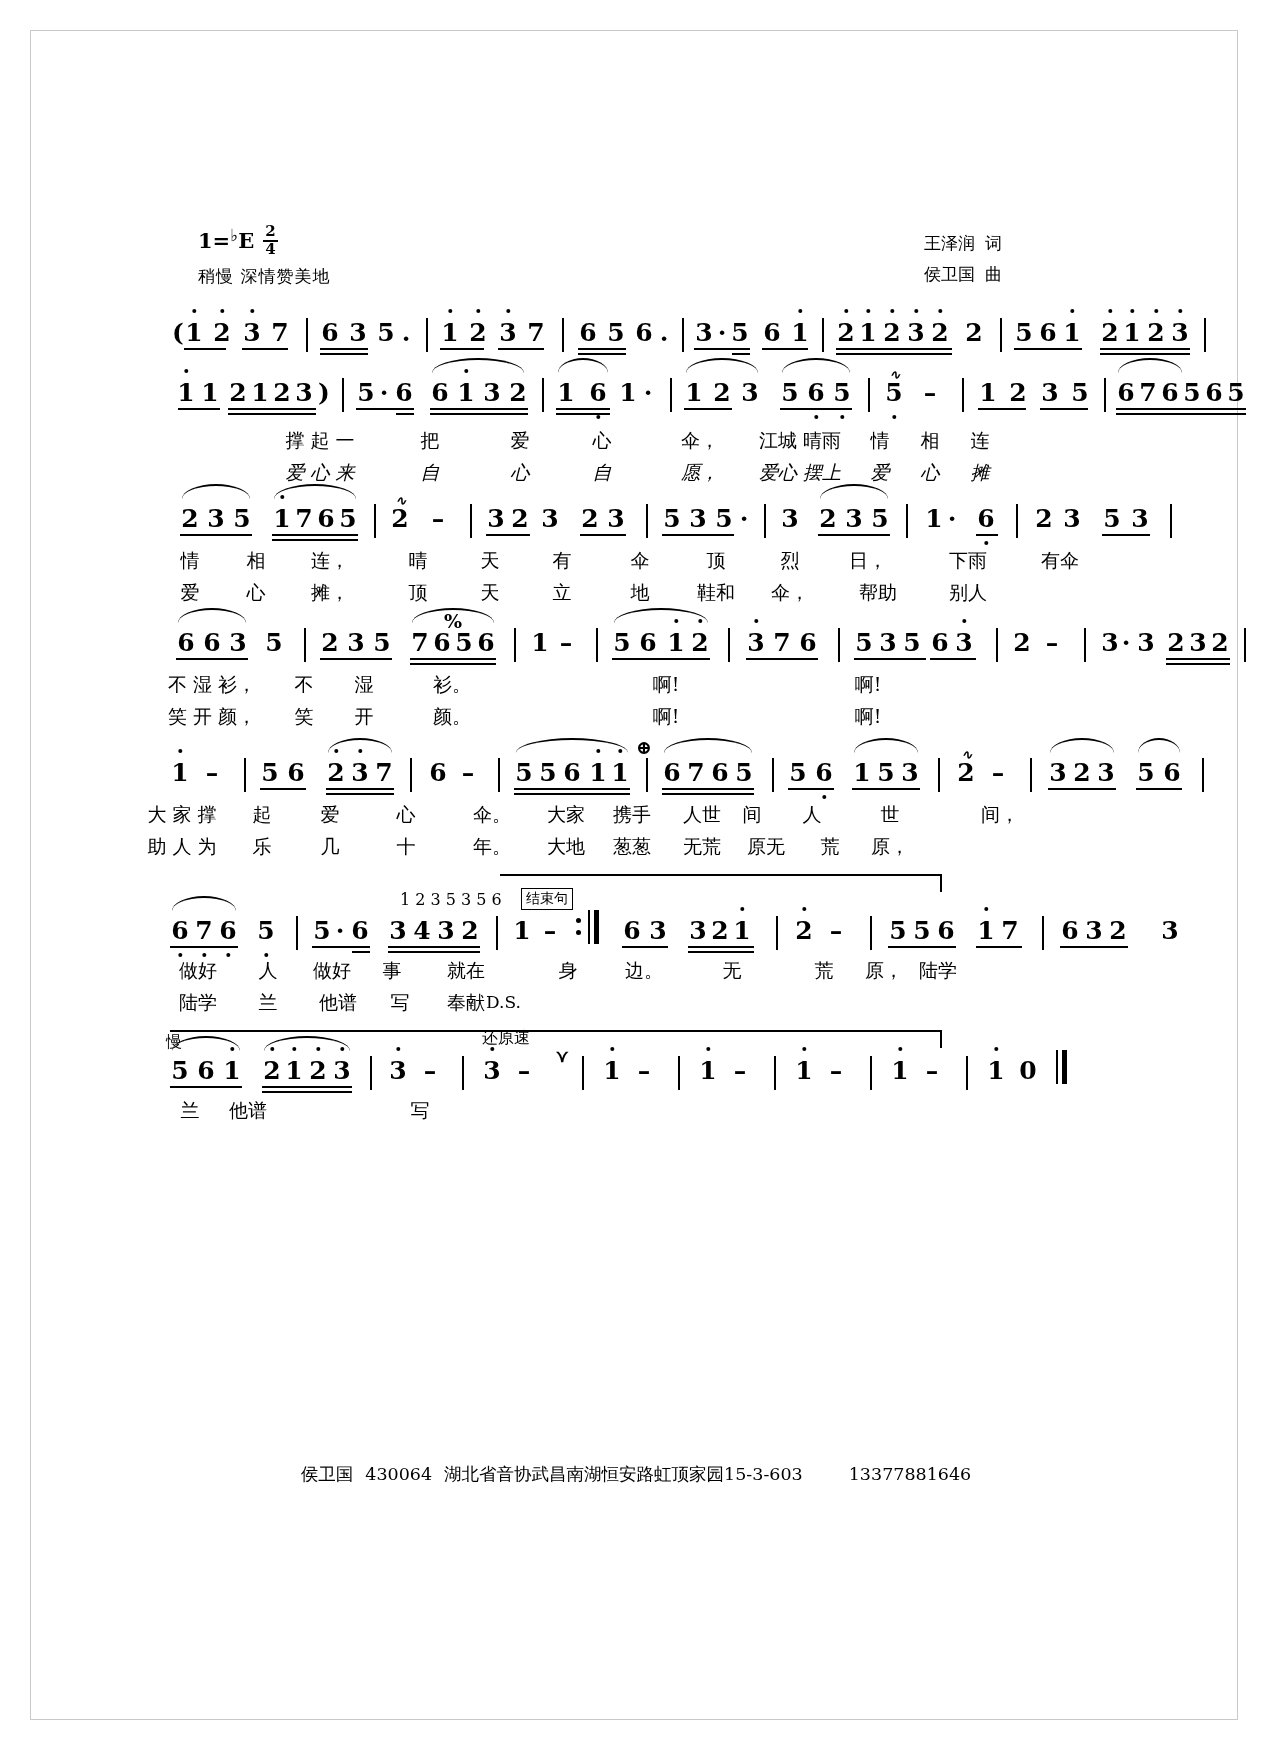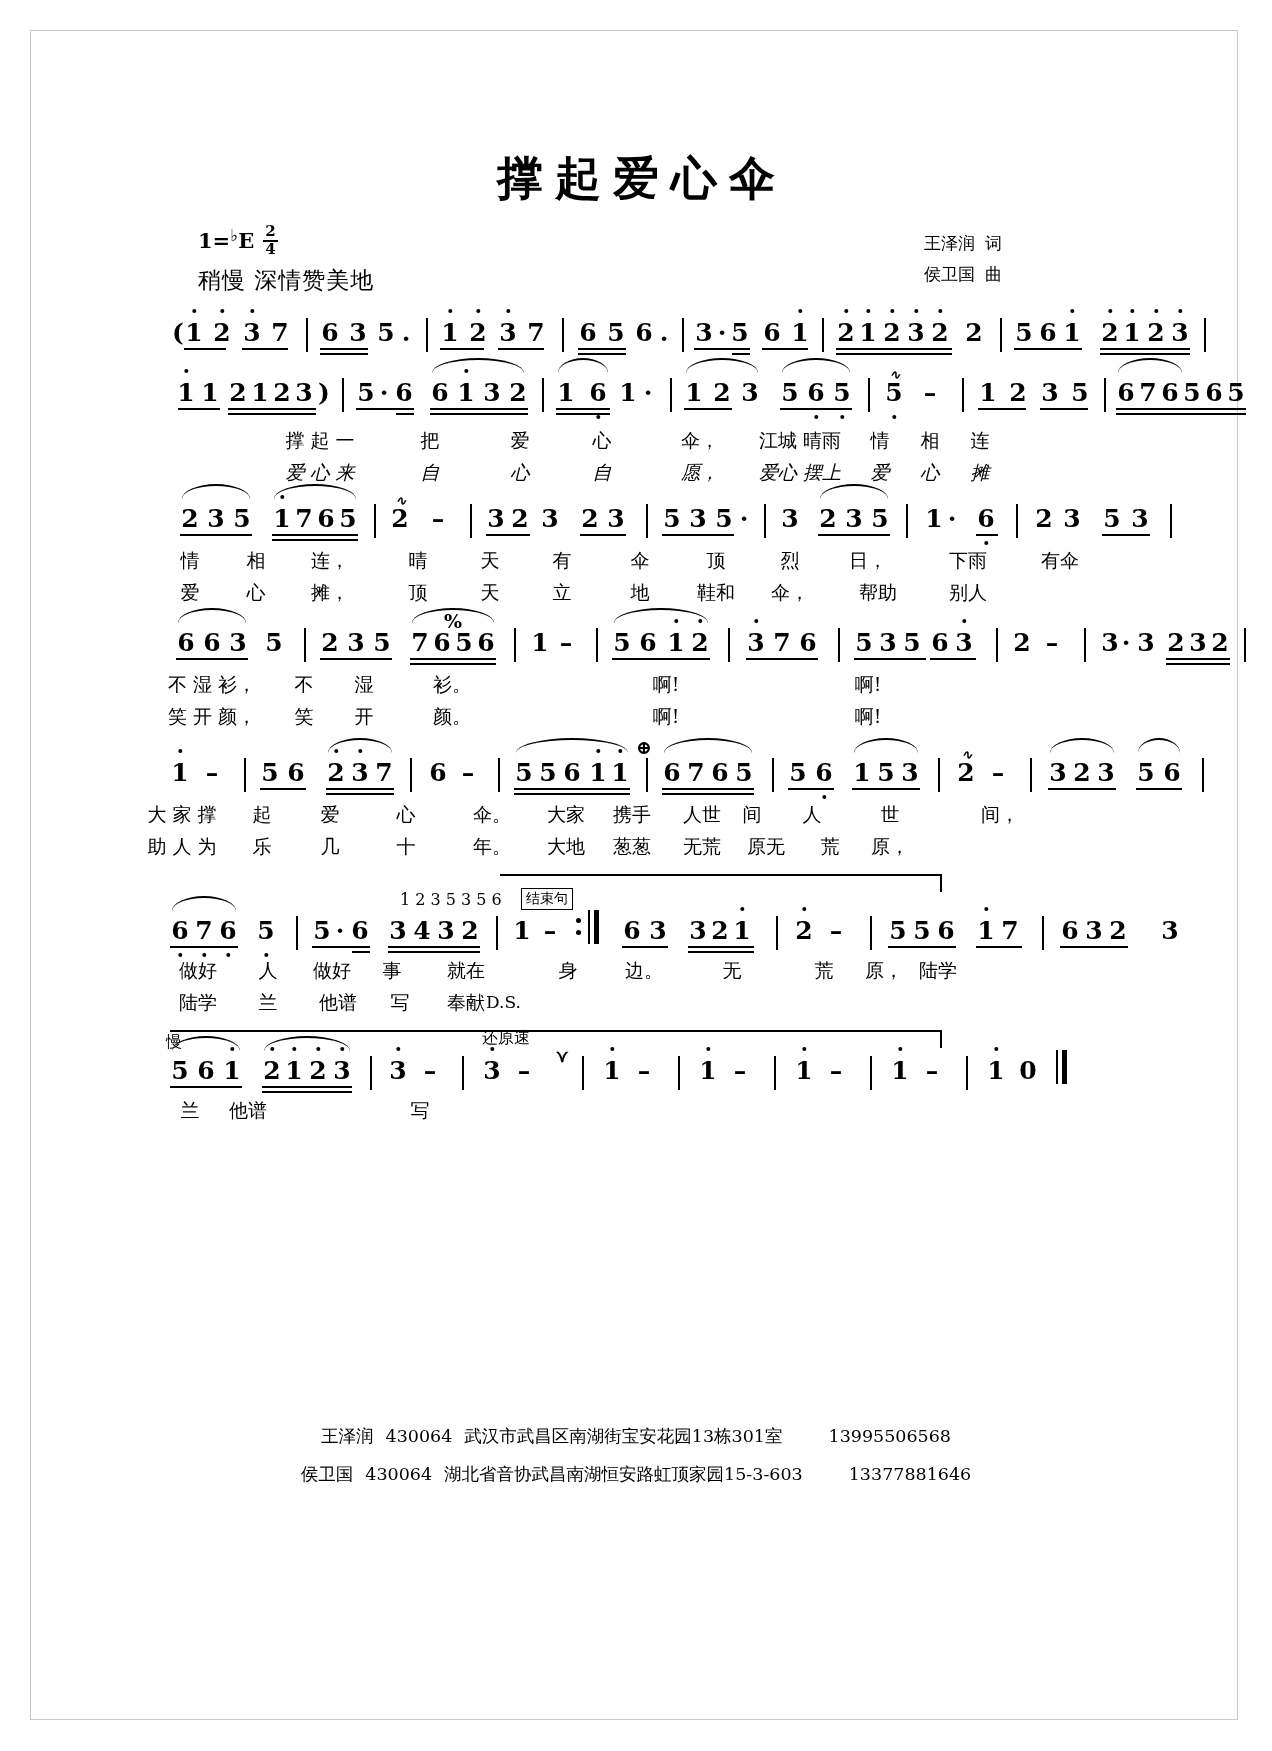--- a/index.html
+++ b/index.html
@@ -83,21 +83,21 @@
     position: relative;
     top: -4px;
   }
   .keysig .meter .num { display: block; border-bottom: 2px solid #000; padding: 0 2px; }
   .keysig .meter .den { display: block; padding: 0 2px; }
 
   .tempo-mark {
     position: absolute;
     left: 198px; top: 265px;
     font-family: "DejaVu Serif", serif;
-    font-size: 23px;
+    font-size: 17px;
     letter-spacing: 1px;
     white-space: nowrap;
   }
 
   .credits {
     position: absolute;
     right: 270px; top: 228px;
     font-family: "DejaVu Serif", serif;
     font-size: 17px;
     line-height: 31px;
@@ -241,21 +241,20 @@
   .footer .sp-big { display: inline-block; width: 46px; }
 </style>
 </head>
 <body>
 
 <div id="page">
   <div id="page-border"></div>
 
   <div id="sheet">
 
-    <div class="title">撑起爱心伞</div>
 
     <div class="keysig">
       <span class="eq">1=</span>
       <span class="flat">♭</span>
       <span>E</span>
       <span class="meter">
         <span class="num">2</span>
         <span class="den">4</span>
       </span>
     </div>
@@ -799,21 +798,18 @@
         </div>
       </div>
 
       <div class="lyric-row" style="top:80px;">
         <span class="ch" style="left:190px;">兰</span>
         <span class="ch" style="left:248px;">他谱</span>
         <span class="ch" style="left:420px;">写</span>
       </div>
     </div>
 
-    <div class="footer" style="top:1424px;">
-      <span>王泽润</span><span class="sp"></span><span>430064</span><span class="sp"></span><span>武汉市武昌区南湖街宝安花园13栋301室</span><span class="sp-big"></span><span>13995506568</span>
-    </div>
     <div class="footer" style="top:1462px;">
       <span>侯卫国</span><span class="sp"></span><span>430064</span><span class="sp"></span><span>湖北省音协武昌南湖恒安路虹顶家园15-3-603</span><span class="sp-big"></span><span>13377881646</span>
     </div>
 
   </div>
 </div>
 
 </body></html>

